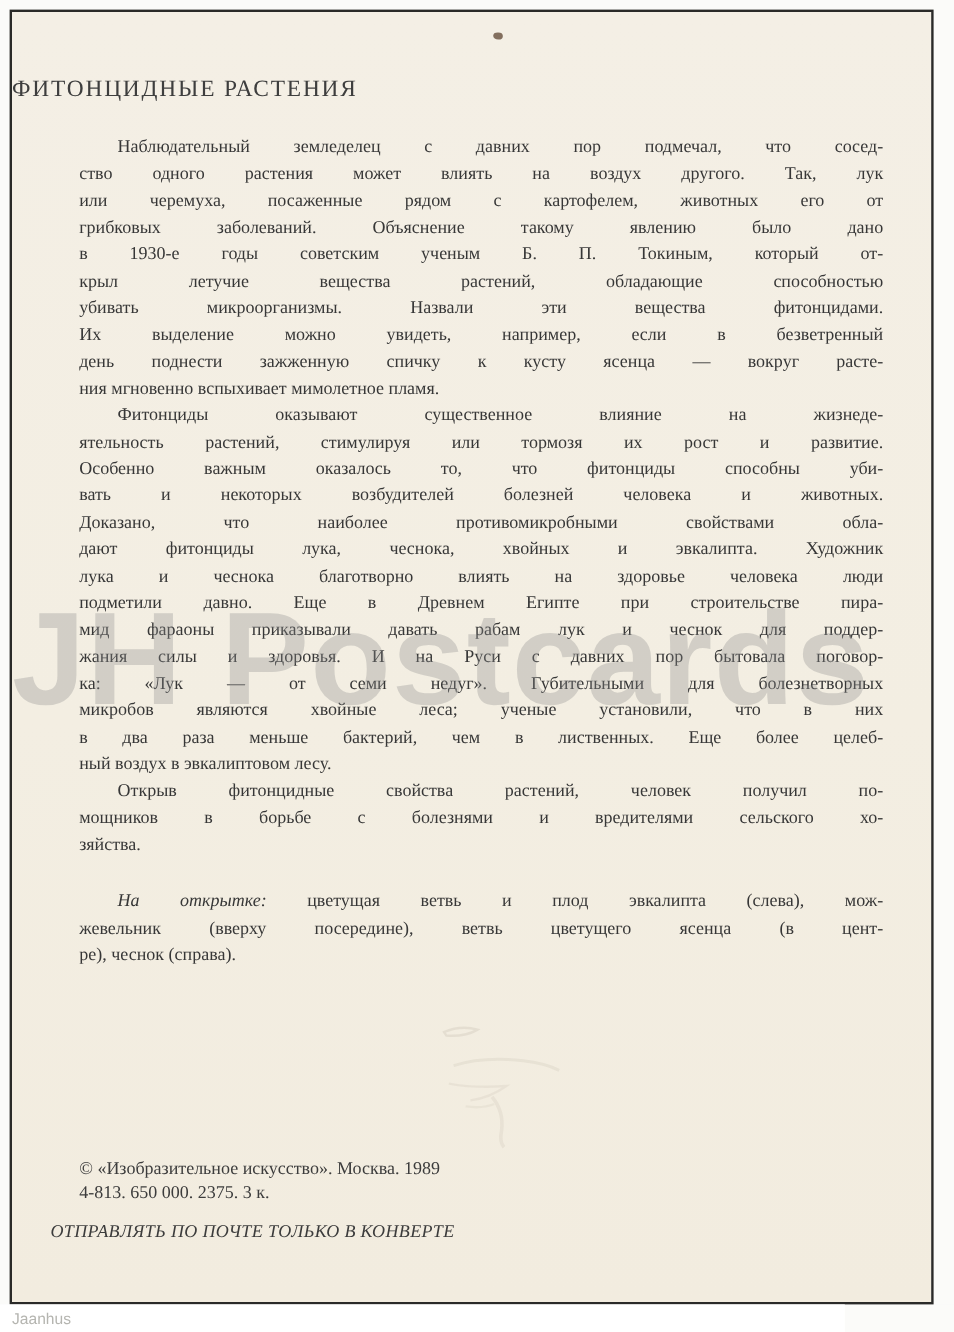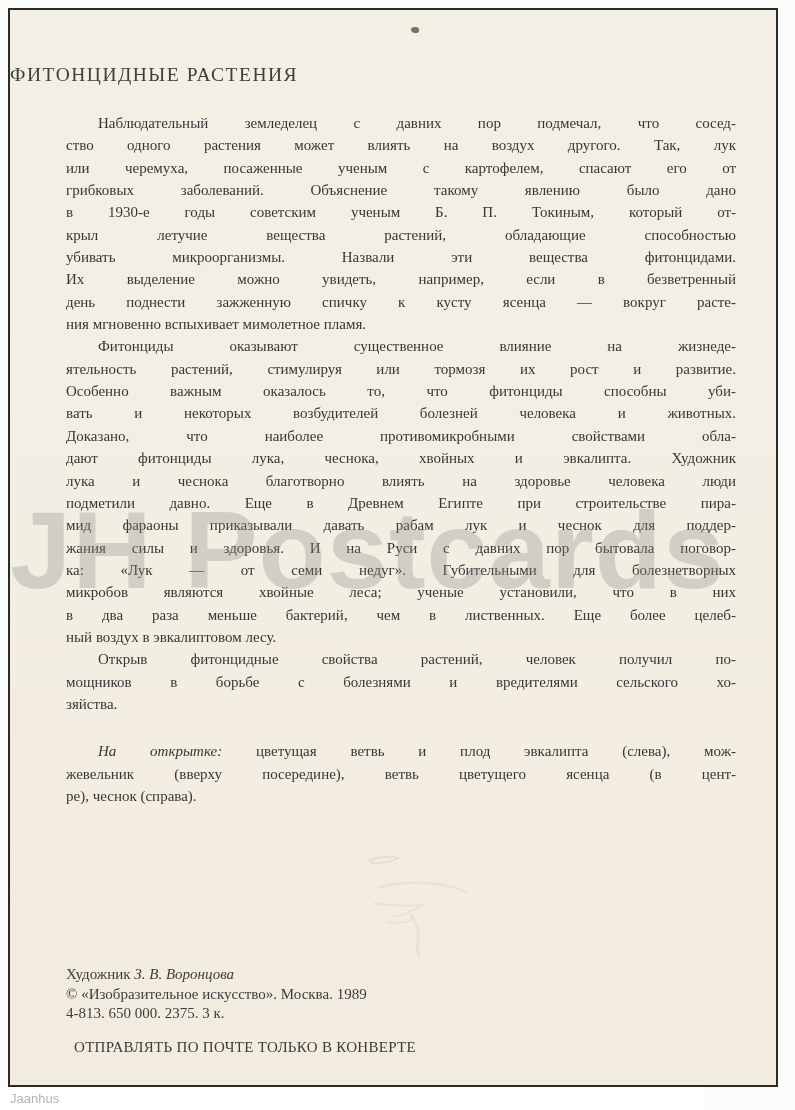--- a/index.html
+++ b/index.html
@@ -55,24 +55,25 @@
   .credits {
     margin-top: 158px;
     padding-left: 56px;
     font-size: 15px;
     line-height: 19.5px;
     color: #3c3c3c;
   }
   .credit-line i { font-style: italic; }
   .notice {
     margin-top: 15px;
-    padding-left: 64px;
+    padding-left: 32px;
     font-size: 15px;
     letter-spacing: 0.3px;
     color: #3c3c3c;
+    font-style: italic;
   }
   .watermark {
     position: absolute;
     left: 10px;
     top: 486px;
     width: 795px;
     font-family: "Liberation Sans", sans-serif;
     font-size: 110px;
     font-weight: bold;
     letter-spacing: 1px;
@@ -128,21 +129,21 @@
 </head>
 <body>
 
 <div class="scan-area">
   <div class="card">
     <div class="title">ФИТОНЦИДНЫЕ РАСТЕНИЯ</div>
     <div class="body-text">
         <div class="paragraph">
           <div class="line indent">Наблюдательный земледелец с давних пор подмечал, что сосед-</div>
           <div class="line">ство одного растения может влиять на воздух другого. Так, лук</div>
-          <div class="line">или черемуха, посаженные ученым с картофелем, спасают его от</div>
+          <div class="line">или черемуха, посаженные рядом с картофелем, животных его от</div>
           <div class="line">грибковых заболеваний. Объяснение такому явлению было дано</div>
           <div class="line">в 1930-е годы советским ученым Б. П. Токиным, который от-</div>
           <div class="line">крыл летучие вещества растений, обладающие способностью</div>
           <div class="line">убивать микроорганизмы. Назвали эти вещества фитонцидами.</div>
           <div class="line">Их выделение можно увидеть, например, если в безветренный</div>
           <div class="line">день поднести зажженную спичку к кусту ясенца — вокруг расте-</div>
           <div class="line last">ния мгновенно вспыхивает мимолетное пламя.</div>
         </div>
         <div class="paragraph">
           <div class="line indent">Фитонциды оказывают существенное влияние на жизнеде-</div>
@@ -165,21 +166,20 @@
           <div class="line">мощников в борьбе с болезнями и вредителями сельского хо-</div>
           <div class="line last">зяйства.</div>
         </div>
       </div>
     <div class="body-text caption">
         <div class="line indent"><i>На открытке:</i> цветущая ветвь и плод эвкалипта (слева), мож-</div>
         <div class="line">жевельник (вверху посередине), ветвь цветущего ясенца (в цент-</div>
         <div class="line last">ре), чеснок (справа).</div>
       </div>
     <div class="credits">
-      <div class="credit-line"><span>Художник</span> <i>З. В. Воронцова</i></div>
       <div class="credit-line">© «Изобразительное искусство». Москва. 1989</div>
       <div class="credit-line">4-813. 650 000. 2375. 3 к.</div>
     </div>
     <div class="notice">ОТПРАВЛЯТЬ ПО ПОЧТЕ ТОЛЬКО В КОНВЕРТЕ</div>
     <div class="speck"></div>
     <svg class="smudge" width="150" height="110" viewBox="0 0 150 110">
       <path d="M22 12 q14 -6 28 -2 q-10 6 -26 5 z" fill="none" stroke="#b6ad9e" stroke-width="2" opacity="0.45"></path>
       <path d="M30 40 q25 -8 58 -4 q18 2 30 8" fill="none" stroke="#bcb3a4" stroke-width="2.5" opacity="0.4"></path>
       <path d="M26 55 q22 4 48 2 q-14 10 -30 12" fill="none" stroke="#bcb3a4" stroke-width="2" opacity="0.35"></path>
       <path d="M62 66 q10 12 8 28 q-2 10 2 14" fill="none" stroke="#c0b7a8" stroke-width="3" opacity="0.4"></path>

